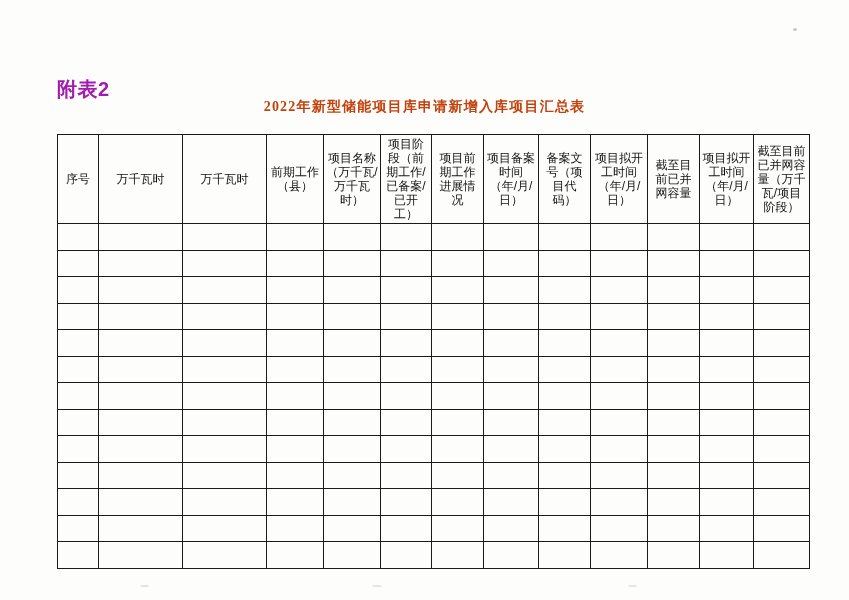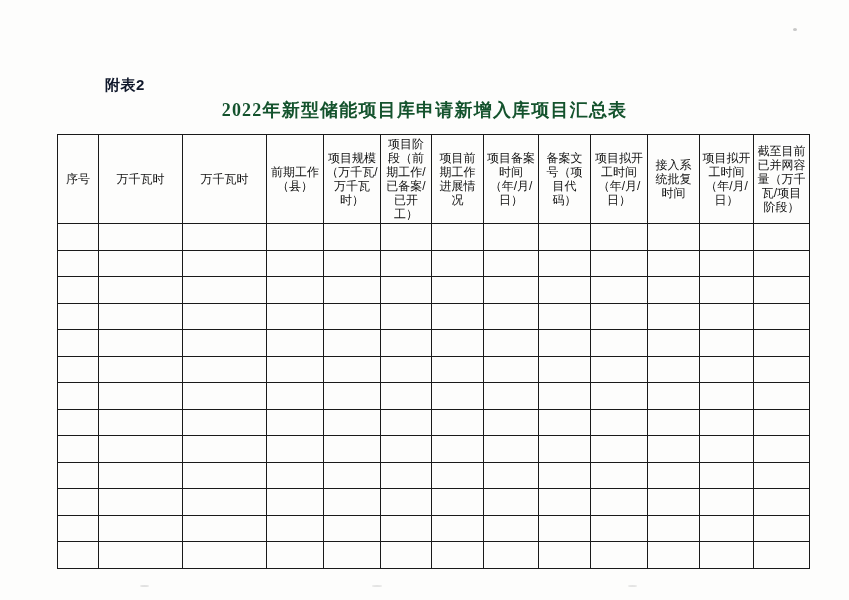--- a/index.html
+++ b/index.html
@@ -30,38 +30,37 @@
   }
   .speck.s1 { left: 793px; top: 28px;  width: 4px;  height: 3px; }
   .speck.s2 { left: 140px; top: 585px; width: 9px;  height: 2px; opacity: 0.28; }
   .speck.s3 { left: 372px; top: 585px; width: 10px; height: 2px; opacity: 0.25; }
   .speck.s4 { left: 628px; top: 585px; width: 9px;  height: 2px; opacity: 0.25; }
 
   .attachment-label {
     position: absolute;
     left: 57px;
     top: 76px;
-    font-size: 15px;
+    font-size: 20px;
     font-family: "Liberation Sans", "DejaVu Sans", sans-serif;
     font-weight: 700;
     letter-spacing: 0.5px;
-    color: #0f172a;
-    margin-left: 48px;
+    color: #a21caf;
   }
 
   .doc-title {
     position: absolute;
     left: 0;
     right: 0;
     top: 98px;
     text-align: center;
-    font-size: 18px;
+    font-size: 14px;
     font-weight: 700;
     letter-spacing: 1.2px;
-    color: #14532d;
+    color: #c2410c;
     font-family: "Liberation Serif", "DejaVu Serif", serif;
   }
 
   table.summary-table {
     position: absolute;
     left: 57px;
     top: 134px;
     width: 735px;
     border-collapse: collapse;
     table-layout: fixed;
@@ -144,39 +143,39 @@
         <th>
             <span class="hlabel">万千瓦时</span>
           </th>
         <th>
             <span class="hlabel">万千瓦时</span>
           </th>
         <th>
             <span class="hlabel">前期工作（县）</span>
           </th>
         <th>
-            <span class="hlabel">项目规模（万千瓦/万千瓦时）</span>
+            <span class="hlabel">项目名称（万千瓦/万千瓦时）</span>
           </th>
         <th>
             <span class="hlabel">项目阶段（前期工作/已备案/已开工）</span>
           </th>
         <th>
             <span class="hlabel">项目前期工作进展情况</span>
           </th>
         <th>
             <span class="hlabel">项目备案时间（年/月/日）</span>
           </th>
         <th>
             <span class="hlabel">备案文号（项目代码）</span>
           </th>
         <th>
             <span class="hlabel">项目拟开工时间（年/月/日）</span>
           </th>
         <th>
-            <span class="hlabel">接入系统批复时间</span>
+            <span class="hlabel">截至目前已并网容量</span>
           </th>
         <th>
             <span class="hlabel">项目拟开工时间（年/月/日）</span>
           </th>
         <th>
             <span class="hlabel">截至目前已并网容量（万千瓦/项目阶段）</span>
           </th>
       </tr>
     </thead>
     <tbody id="table-body">

